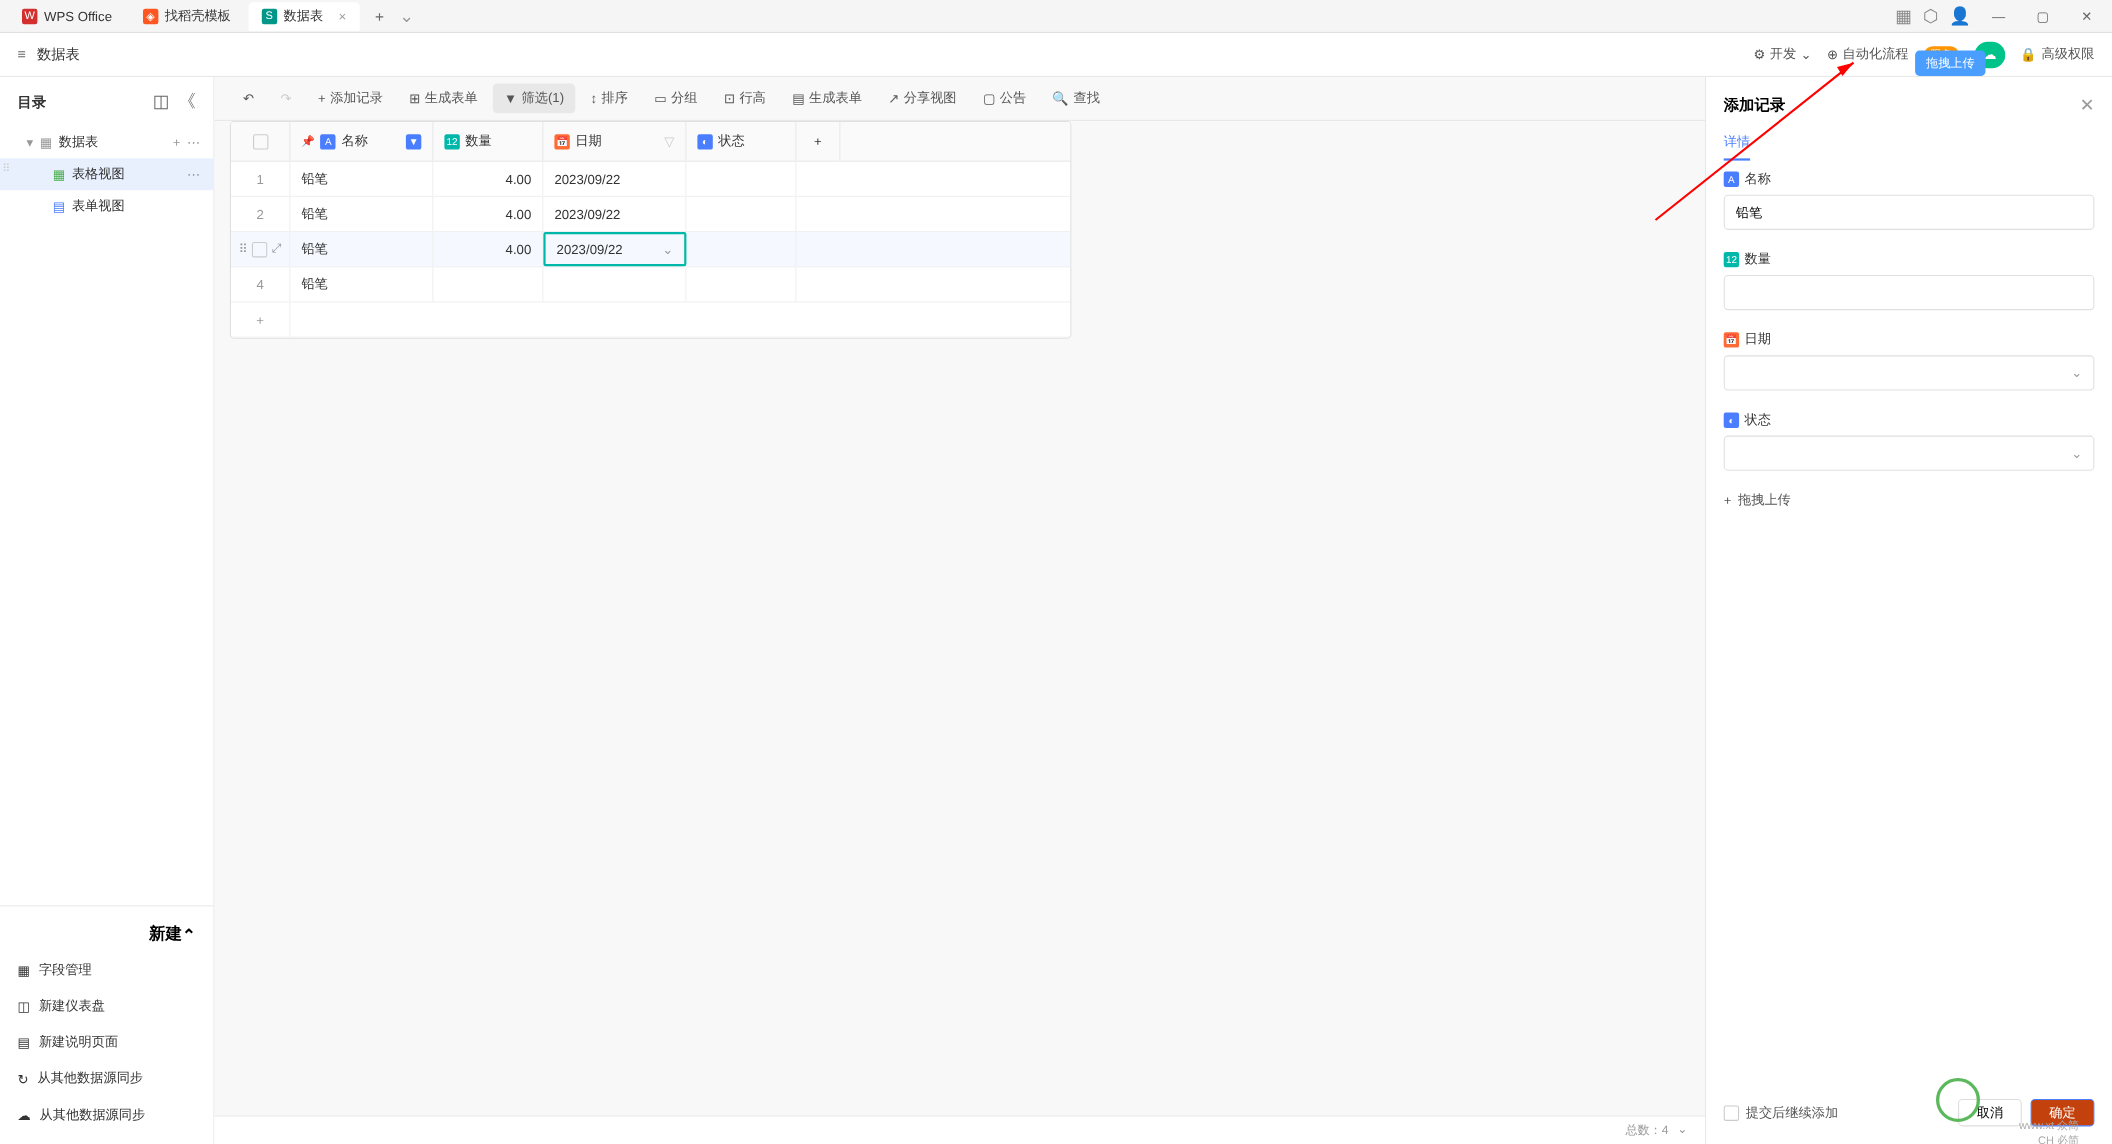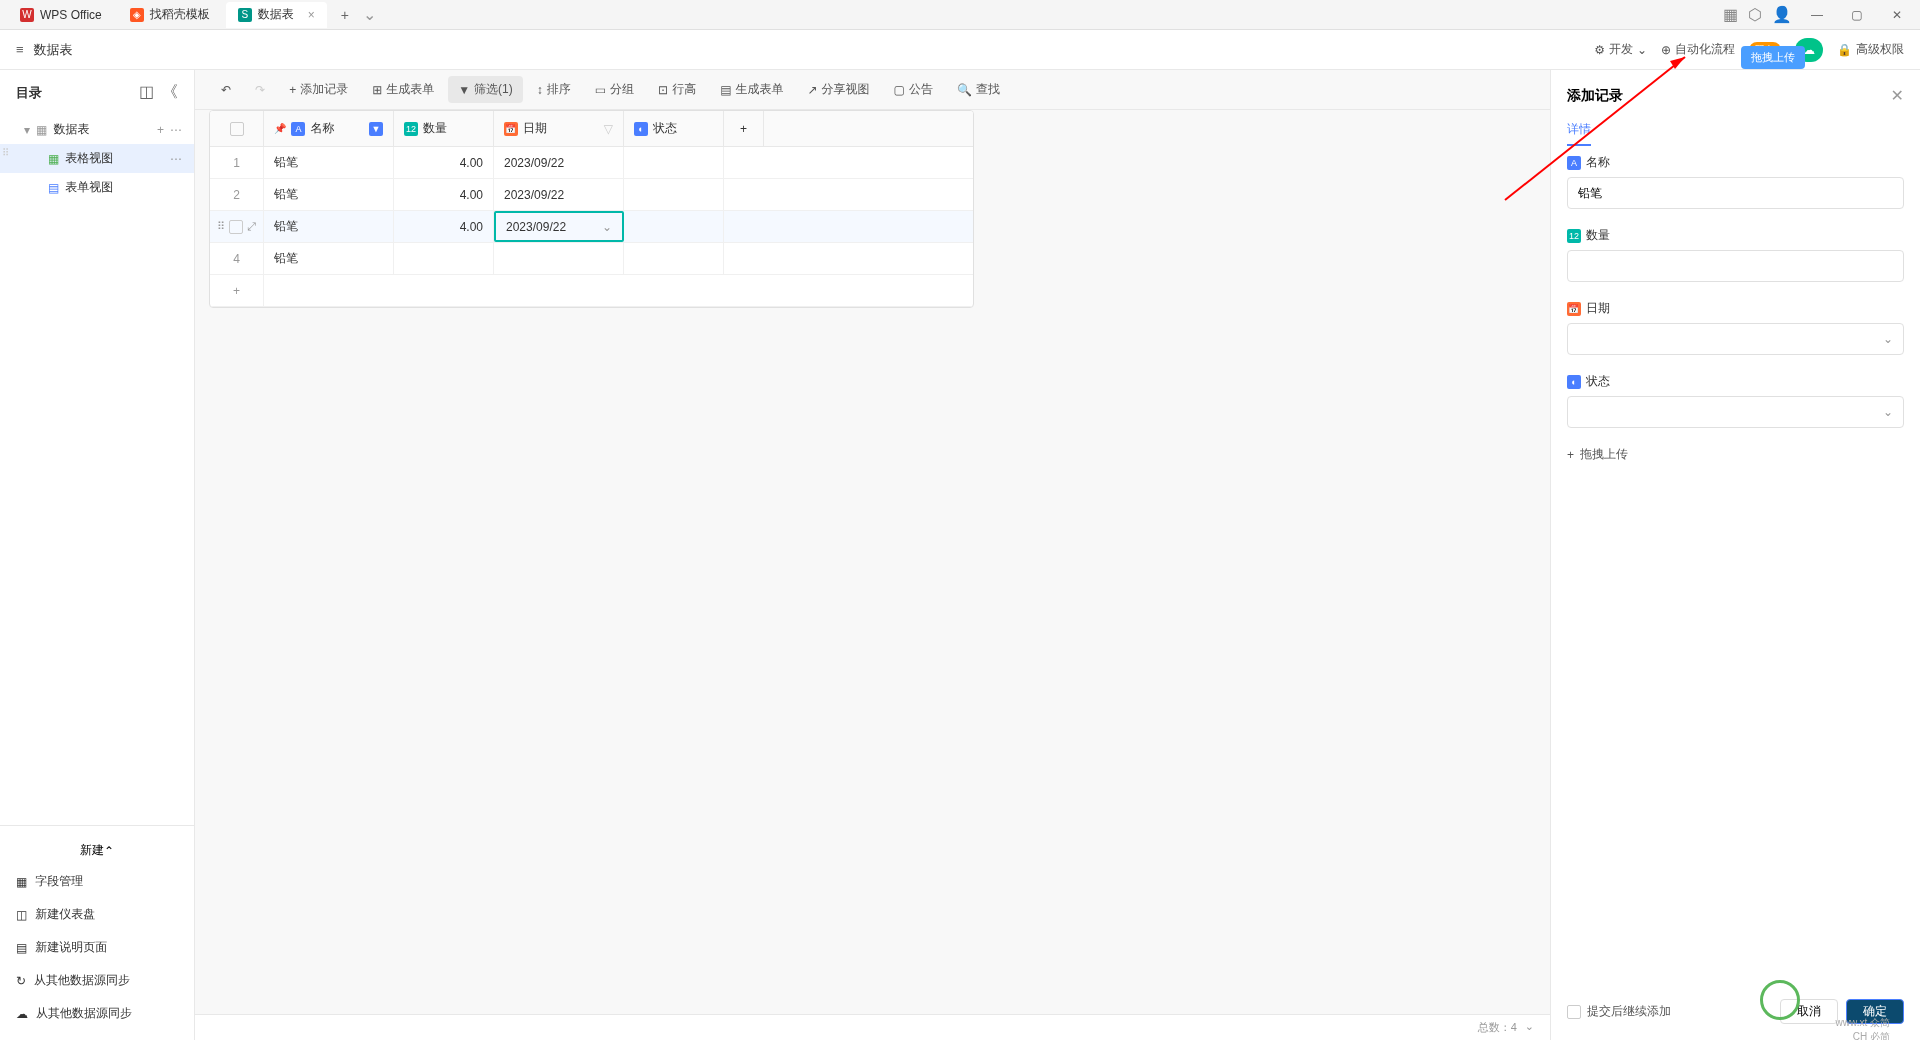--- a/index.html
+++ b/index.html
@@ -31,21 +31,21 @@
     .sidebar-title { font-size: 13px; font-weight: 600; color: #333; }
     .sidebar-icons { display: flex; gap: 8px; color: #666; }
     .tree-item { display: flex; align-items: center; padding: 6px 12px; font-size: 12px; color: #333; gap: 6px; cursor: pointer; }
     .tree-item.level1 { padding-left: 24px; }
     .tree-item.level2 { padding-left: 48px; }
     .tree-item.active { background: #e8f0fe; }
     .tree-item-right { margin-left: auto; display: flex; gap: 6px; color: #999; }
     .drag-handle { position: absolute; left: 2px; color: #ccc; font-size: 10px; }
     
     .sidebar-section { border-top: 1px solid #e8e8e8; padding: 10px 0; }
-    .sidebar-section-header { padding: 6px 16px; display: flex; align-items: center; justify-content: center; font-size: 12px; font-weight: 400; }
+    .sidebar-section-header { padding: 6px 16px; display: flex; align-items: center; justify-content: flex-end; font-size: 15px; font-weight: 700; }
     .new-item { padding: 8px 16px; display: flex; align-items: center; gap: 8px; font-size: 12px; color: #333; cursor: pointer; }
     
     
     .content { flex: 1; background: #f8f8f8; display: flex; flex-direction: column; position: relative; }
     .toolbar { height: 40px; display: flex; align-items: center; padding: 0 16px; gap: 4px; background: #f8f8f8; border-bottom: 1px solid #e8e8e8; }
     .tool-btn { display: flex; align-items: center; gap: 4px; padding: 5px 10px; font-size: 12px; color: #555; border-radius: 4px; cursor: pointer; }
     .tool-btn.active { background: #e8e8e8; }
     
     
     .table-wrap { background: #fff; margin: 0; border: 1px solid #e0e0e0; border-radius: 4px; overflow: hidden; width: 765px; margin-left: 14px; }
@@ -85,21 +85,21 @@
     .panel-tab { font-size: 12px; color: #4a7eff; padding-bottom: 6px; border-bottom: 2px solid #4a7eff; display: inline-block; margin-bottom: 8px; }
     .field-group { margin-bottom: 18px; }
     .field-label { display: flex; align-items: center; gap: 5px; font-size: 12px; color: #333; margin-bottom: 6px; }
     .field-input { width: 100%; height: 32px; border: 1px solid #e0e0e0; border-radius: 4px; padding: 0 10px; font-size: 12px; }
     .field-select { width: 100%; height: 32px; border: 1px solid #e0e0e0; border-radius: 4px; padding: 0 10px; font-size: 12px; display: flex; align-items: center; justify-content: space-between; color: #999; }
     .add-field-btn { display: flex; align-items: center; gap: 6px; font-size: 12px; color: #555; cursor: pointer; }
     .panel-footer { margin-top: auto; display: flex; align-items: center; justify-content: space-between; padding-top: 12px; }
     .footer-check { display: flex; align-items: center; gap: 6px; font-size: 12px; color: #555; }
     .footer-btns { display: flex; gap: 8px; }
     .btn { padding: 3px 16px; border-radius: 4px; font-size: 12px; cursor: pointer; border: 1px solid #ddd; background: #fff; }
-    .btn.primary { background: #0c4a6e; color: #fff; border-color: #4a7eff; }
+    .btn.primary { background: #c2410c; color: #fff; border-color: #4a7eff; }
     
     .arrow { position: absolute; top: 55px; right: 225px; width: 200px; height: 150px; pointer-events: none; z-index: 50; }
     .watermark { position: absolute; bottom: 10px; right: 30px; font-size: 10px; color: #aaa; z-index: 200; }
     .watermark-logo { width: 40px; height: 40px; border: 3px solid #5cb85c; border-radius: 50%; position: absolute; bottom: 20px; right: 120px; }
     
     svg { flex-shrink: 0; }
   </style>
 </head>
 <body>
 

